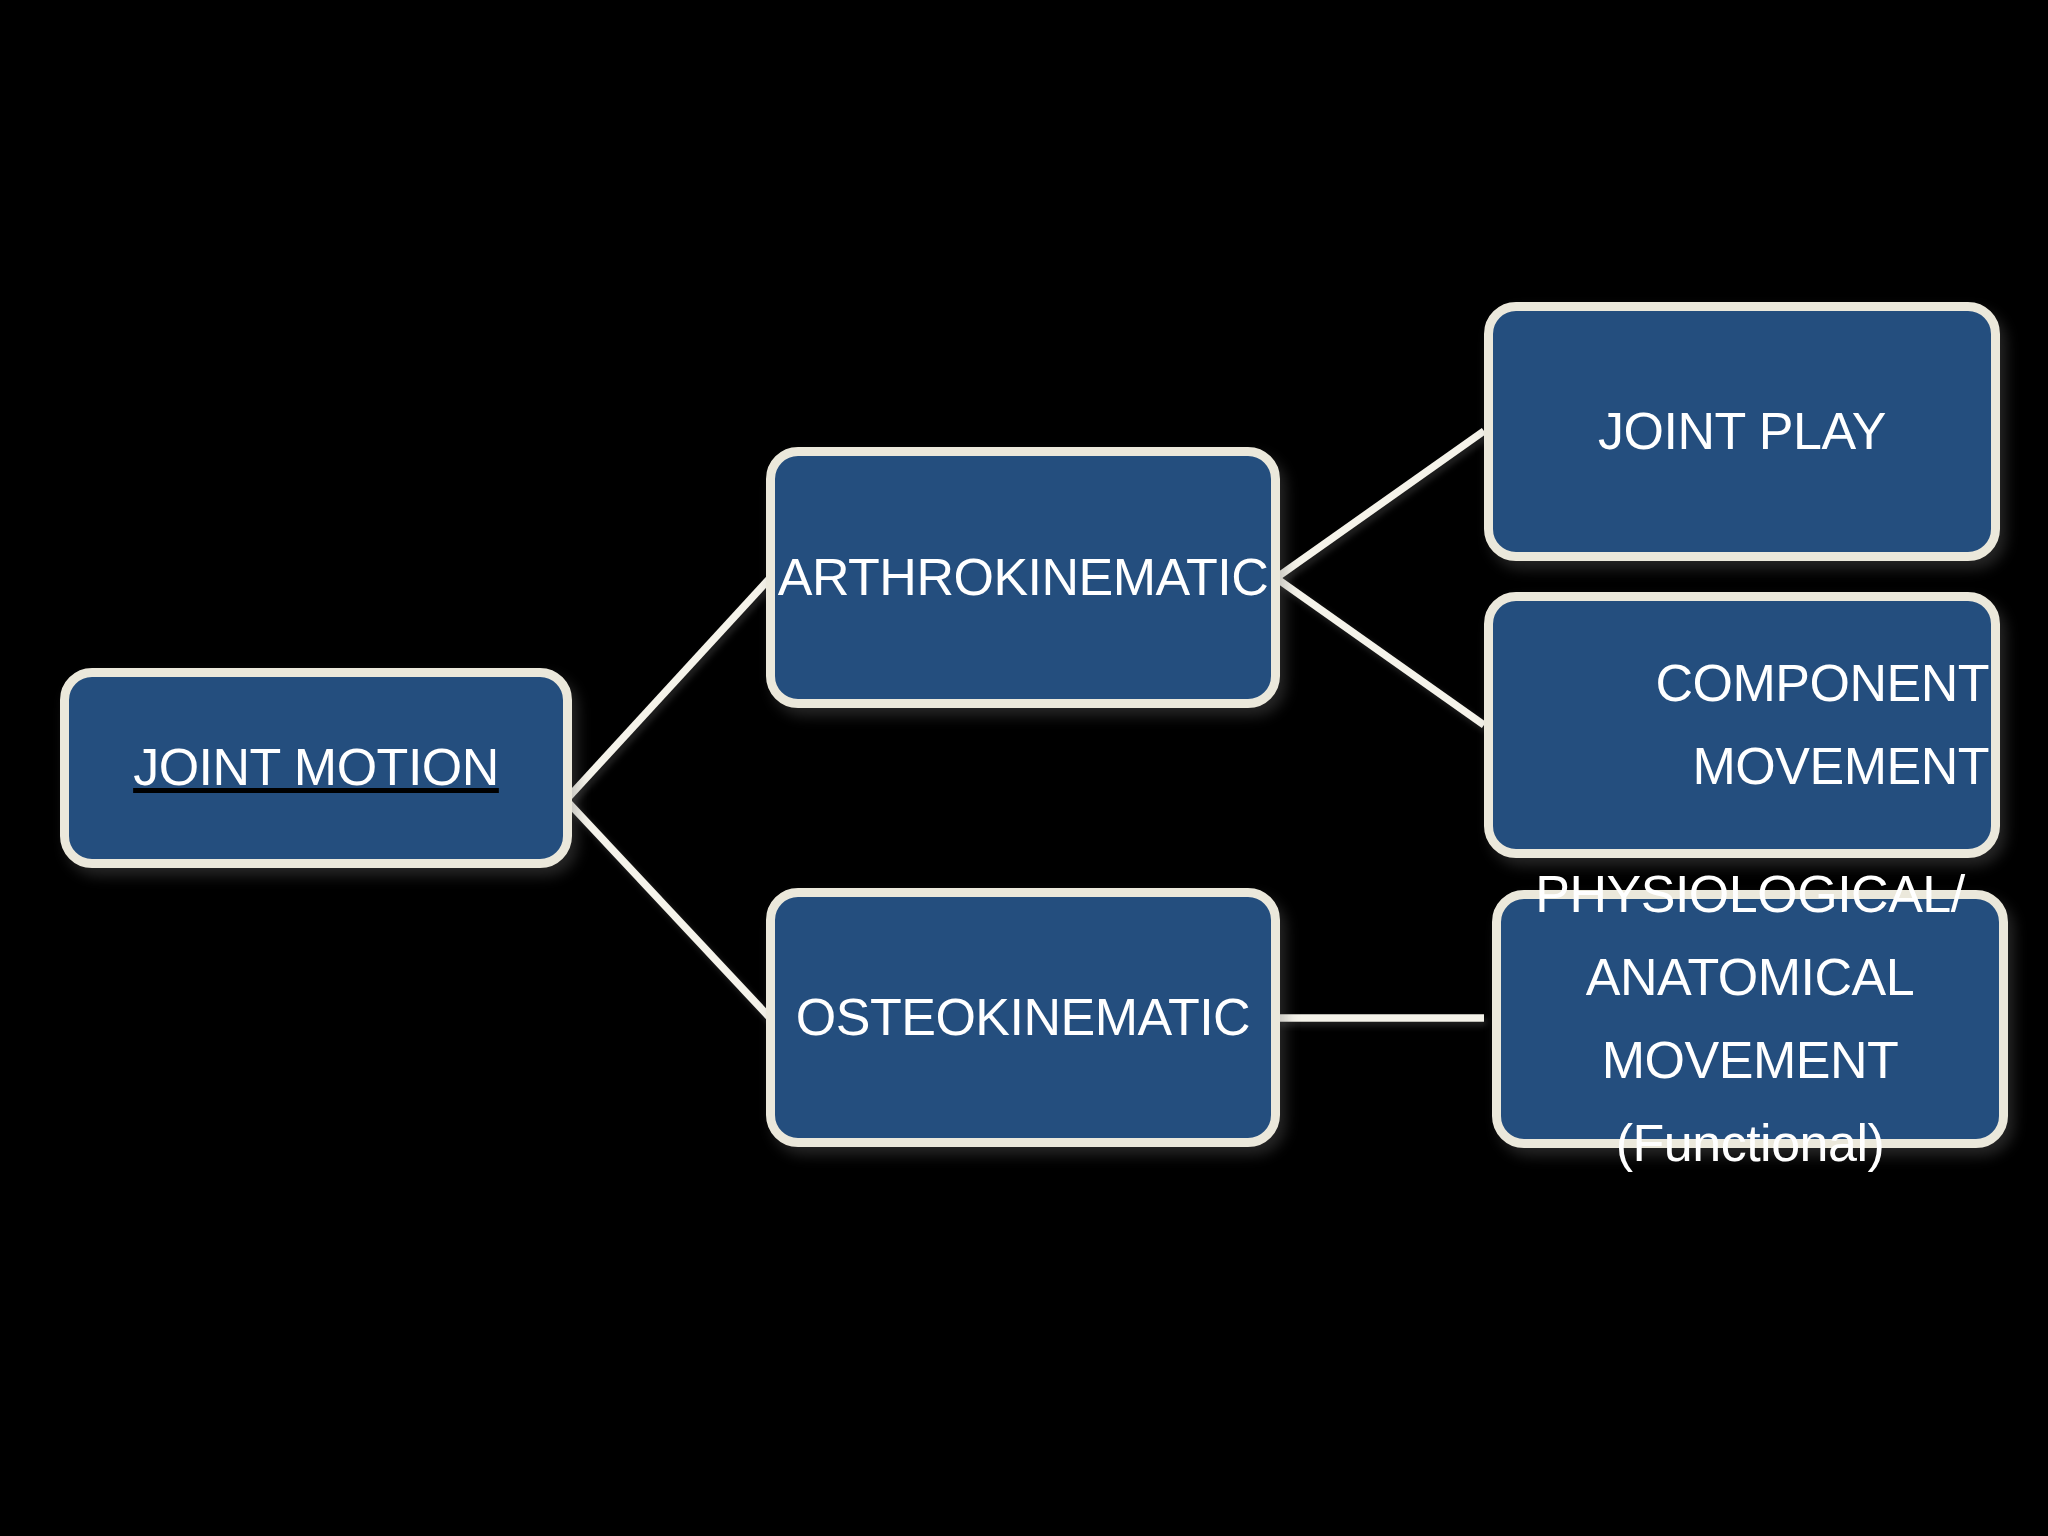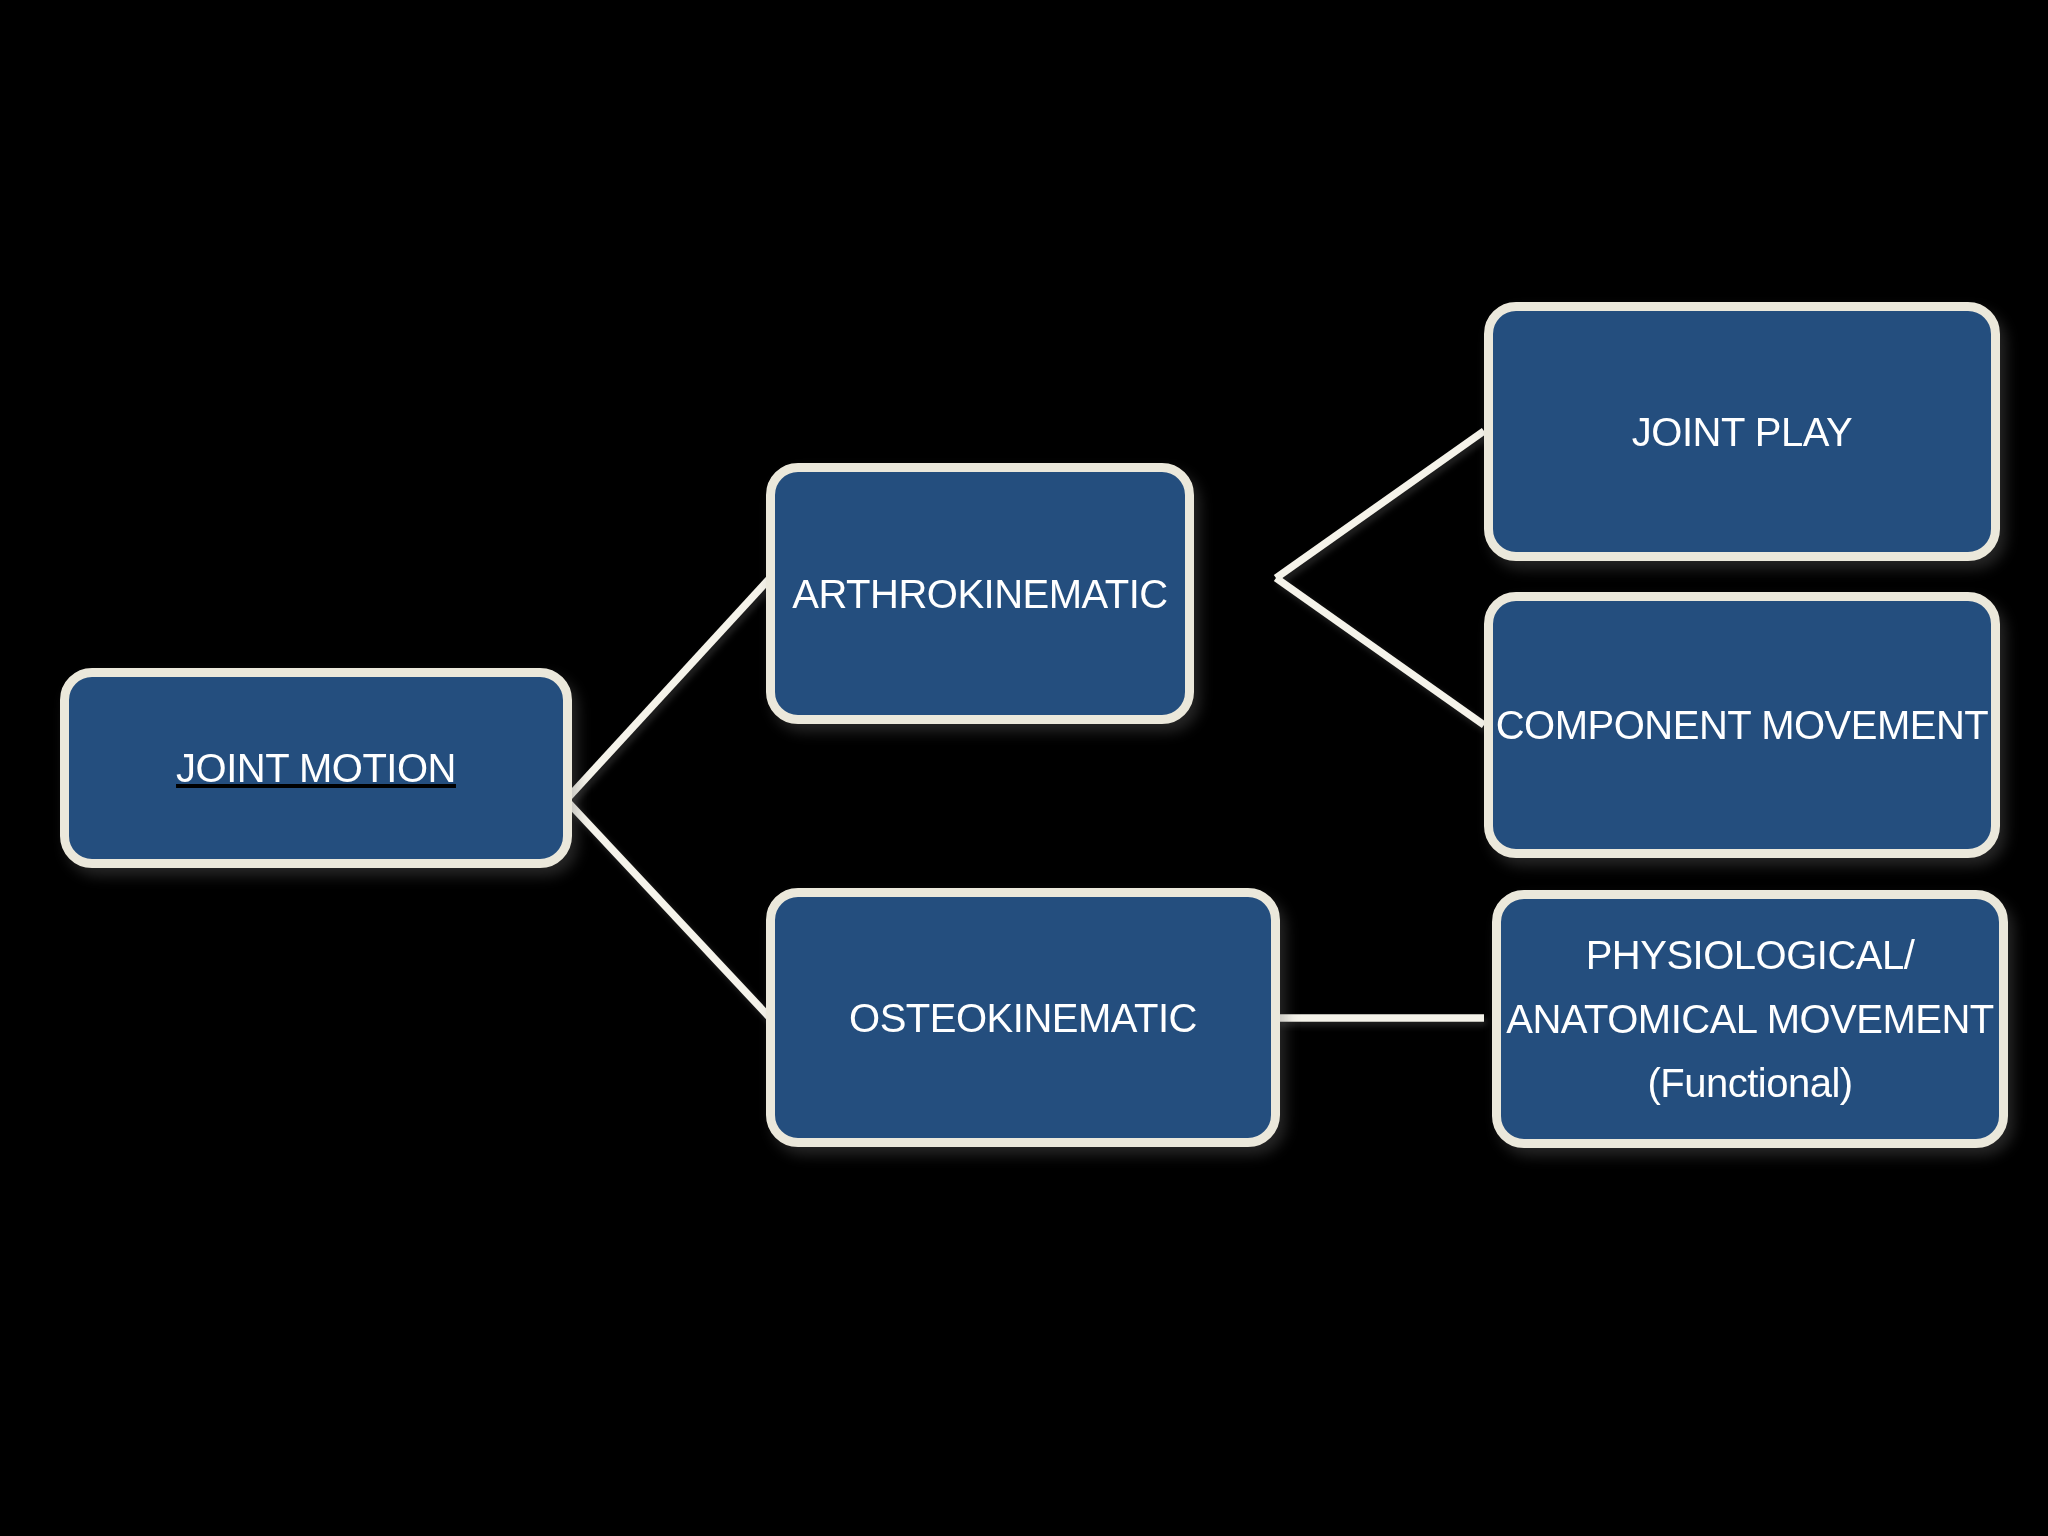--- a/index.html
+++ b/index.html
@@ -34,21 +34,21 @@
     border: 9px solid #EBE8DB;
     border-radius: 32px;
     box-shadow: 6px 8px 14px rgba(110,110,110,0.35);
     display: flex;
     align-items: center;
     justify-content: center;
     text-align: center;
   }
   .node .label {
     color: #FFFFFF;
-    font-size: 40px;
+    font-size: 52px;
     letter-spacing: -0.5px;
     line-height: 1.6;
     white-space: pre-line;
     padding: 0 2px;
   }
 </style>
 </head>
 <body>
 
 <div class="stage">
@@ -58,21 +58,21 @@
     <line x1="566" y1="800" x2="770" y2="1018"></line>
     <line x1="1276" y1="578" x2="1484" y2="431"></line>
     <line x1="1276" y1="578" x2="1484" y2="725"></line>
     <line x1="1276" y1="1018" x2="1484" y2="1018"></line>
   </svg>
 
   <div class="node" style="left:60px; top:668px; width:512px; height:200px;text-decoration:underline;">
     <span class="label">JOINT MOTION</span>
   </div>
 
-  <div class="node" style="left:766px; top:447px; width:428px; height:261px;margin-top:16px;">
+  <div class="node" style="left:766px; top:447px; width:514px; height:261px;">
     <span class="label">ARTHROKINEMATIC</span>
   </div>
 
   <div class="node" style="left:766px; top:888px; width:514px; height:259px;">
     <span class="label">OSTEOKINEMATIC</span>
   </div>
 
   <div class="node" style="left:1484px; top:302px; width:516px; height:259px;">
     <span class="label">JOINT PLAY</span>
   </div>

